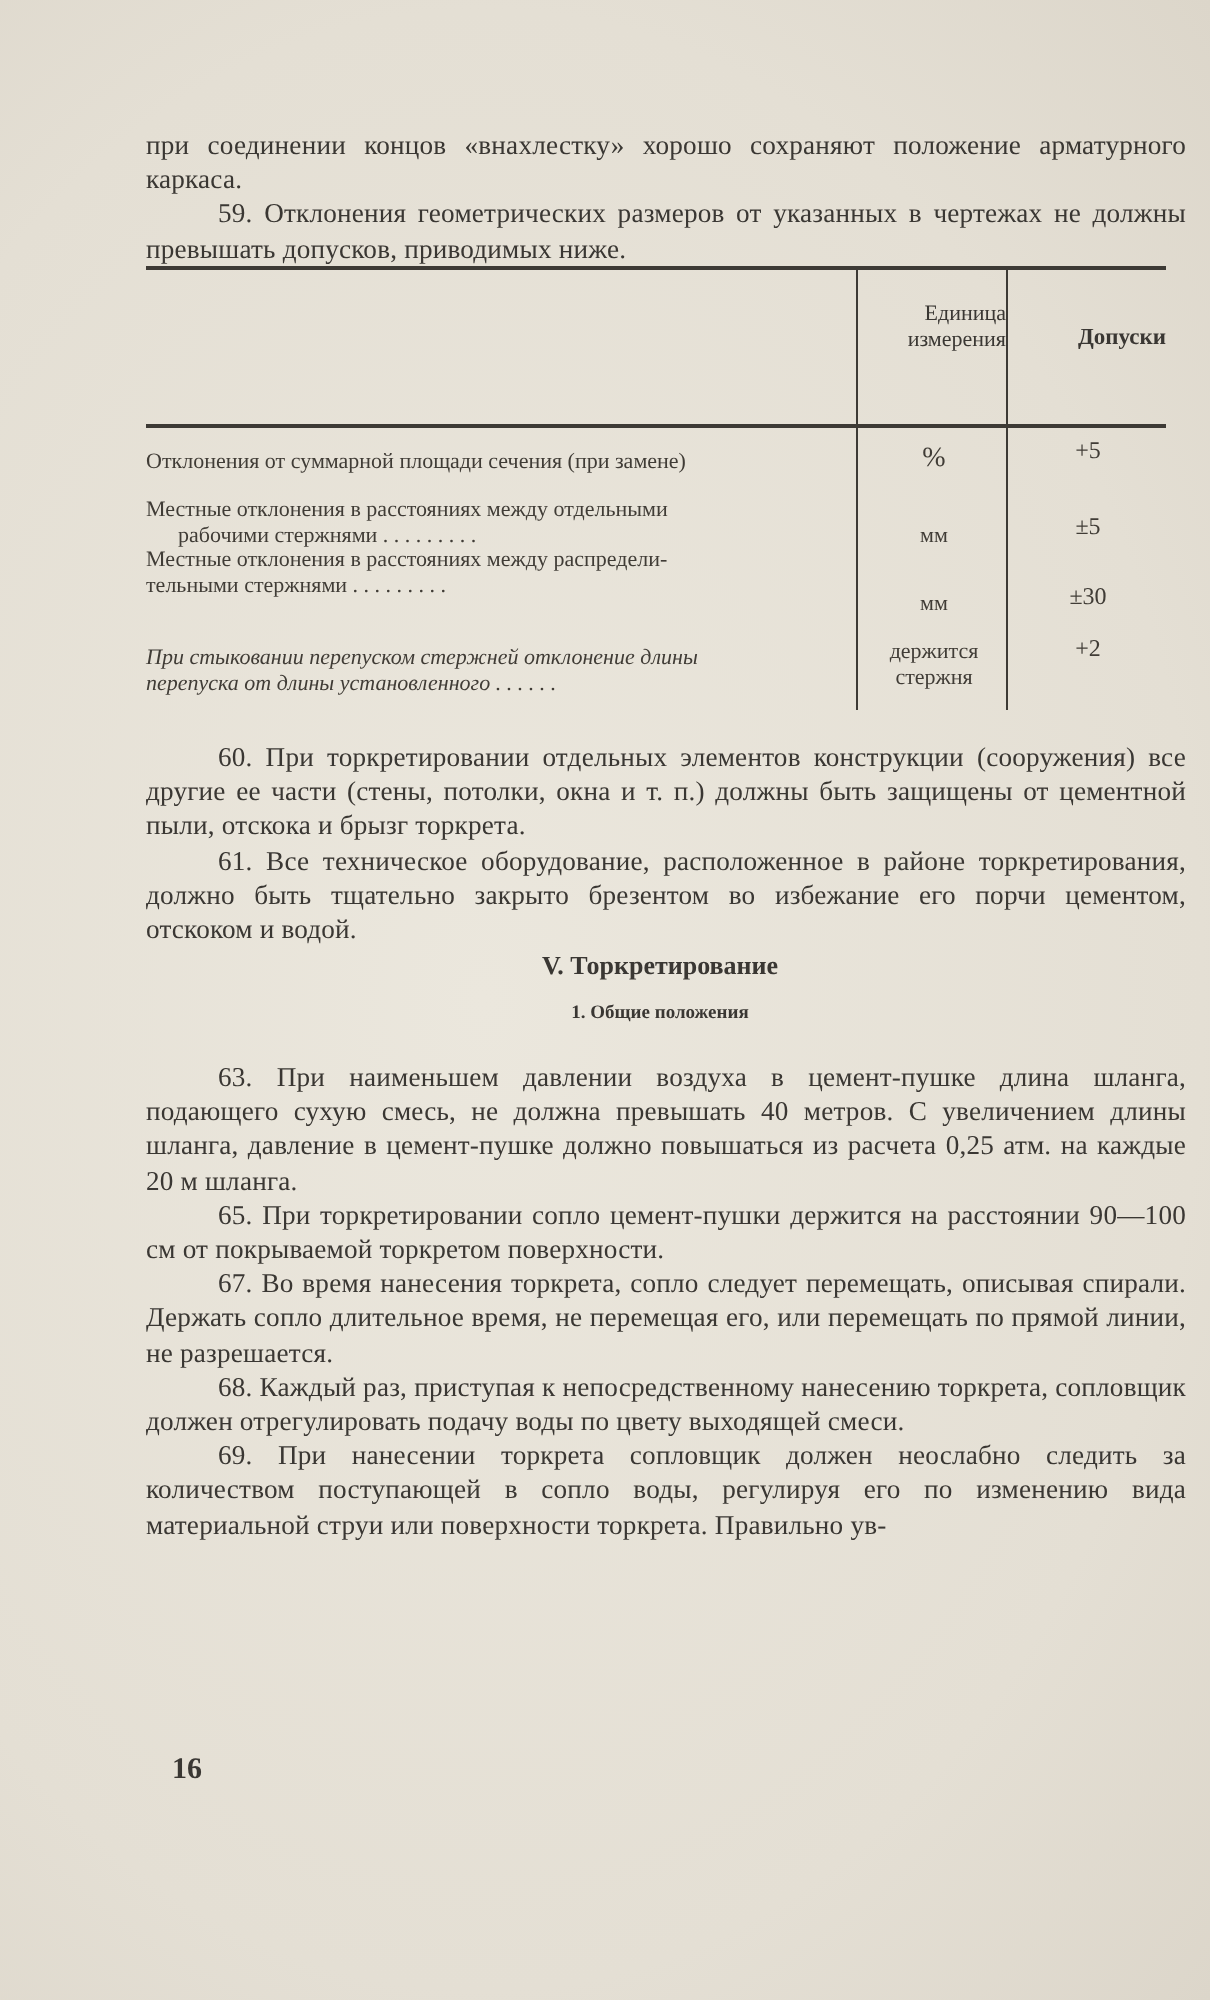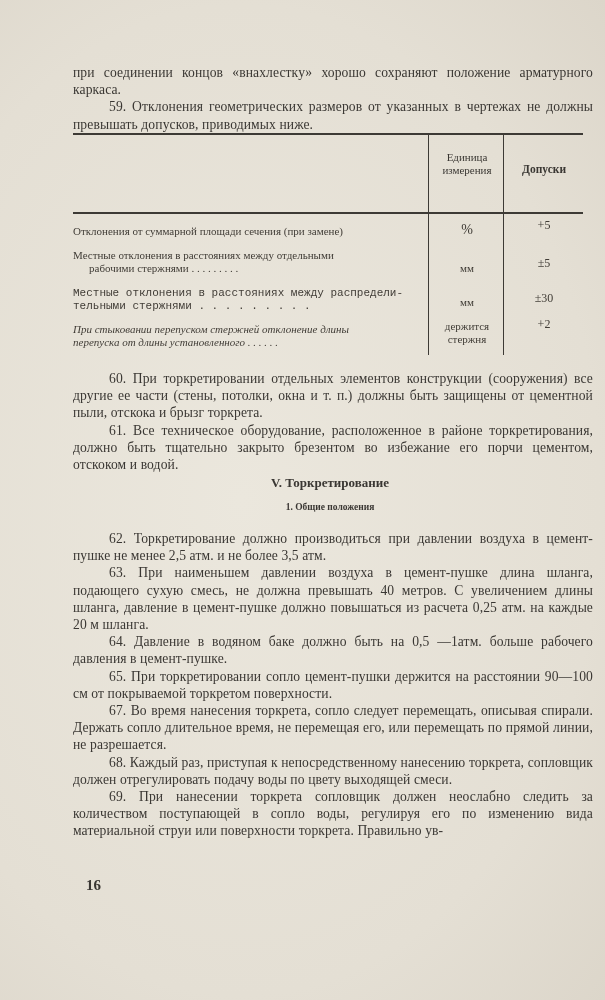--- a/index.html
+++ b/index.html
@@ -20,21 +20,21 @@
     text-align: justify;
     letter-spacing: 0.1px;
   }
   .p { margin: 0; }
   .indent { text-indent: 36px; }
   .table {
     position: absolute; left: 73px; top: 133px; width: 510px; height: 222px;
   }
   .hline { position: absolute; left: 0; height: 1.6px; background: #3d3a35; }
   .vline { position: absolute; width: 1.3px; background: #3d3a35; }
-  .th { position: absolute; font-size: 11px; text-align: center; line-height: 13px; }
+  .th { position: absolute; font-size: 11px; text-align: right; line-height: 13px; }
   .th.bold { font-weight: bold; font-size: 11.5px; }
   .cell { position: absolute; font-size: 11px; line-height: 13px; color: #403c36; }
   .desc { left: 0; width: 345px; }
   .desc .l2 { padding-left: 16px; }
   .unit { left: 358px; width: 72px; text-align: center; }
   .tol { left: 432px; width: 78px; text-align: center; font-size: 12px; }
   .heading { position: absolute; left: 0; width: 605px; text-align: center; font-weight: bold; }
   .h1 { top: 475px; font-size: 13px; left: 60px; width: 540px; }
   .h2 { top: 502px; font-size: 9.5px; left: 60px; width: 540px; }
   .pagenum { position: absolute; left: 86px; top: 877px; font-size: 15px; font-weight: bold; color: #3a3733; }
@@ -64,21 +64,21 @@
     <div class="cell unit" style="top:90px; font-size:14px;">%</div>
     <div class="cell tol" style="top:86px;">+5</div>
 
     <div class="cell desc" style="top:116px;font-family:Liberation Serif, serif;">
       <div>Местные отклонения в расстояниях между отдельными</div>
       <div class="l2">рабочими стержнями . . . . . . . . .</div>
     </div>
     <div class="cell unit" style="top:129px;">мм</div>
     <div class="cell tol" style="top:124px;">±5</div>
 
-    <div class="cell desc" style="top:154px;font-family:Liberation Mono, monospace;">
+    <div class="cell desc" style="top:141px;">
       <div>Местные отклонения в расстояниях между распредели-</div>
       <div>тельными стержнями . . . . . . . . .</div>
     </div>
     <div class="cell unit" style="top:163px;">мм</div>
     <div class="cell tol" style="top:159px;">±30</div>
 
     <div class="cell desc" style="top:190px;font-style:italic;">
       <div>При стыковании перепуском стержней отклонение длины</div>
       <div>перепуска от длины установленного . . . . . .</div>
     </div>
@@ -88,23 +88,21 @@
 
   <div class="txt" style="top:370px;">
     <p class="p indent">60. При торкретировании отдельных элементов конструкции (сооружения) все другие ее части (стены, потолки, окна и т. п.) должны быть защищены от цементной пыли, отскока и брызг торкрета.</p>
     <p class="p indent">61. Все техническое оборудование, расположенное в районе торкретирования, должно быть тщательно закрыто брезентом во избежание его порчи цементом, отскоком и водой.</p>
   </div>
 
   <div class="heading h1">V. Торкретирование</div>
   <div class="heading h2">1. Общие положения</div>
 
   <div class="txt" style="top:530px;">
-    <p class="p indent">62. Торкретирование должно производиться при давлении воздуха в цемент-пушке не менее 2,5 атм. и не более 3,5 атм.</p>
     <p class="p indent">63. При наименьшем давлении воздуха в цемент-пушке длина шланга, подающего сухую смесь, не должна превышать 40 метров. С увеличением длины шланга, давление в цемент-пушке должно повышаться из расчета 0,25 атм. на каждые 20 м шланга.</p>
-    <p class="p indent">64. Давление в водяном баке должно быть на 0,5 —1атм. больше рабочего давления в цемент-пушке.</p>
     <p class="p indent">65. При торкретировании сопло цемент-пушки держится на расстоянии 90—100 см от покрываемой торкретом поверхности.</p>
     <p class="p indent">67. Во время нанесения торкрета, сопло следует перемещать, описывая спирали. Держать сопло длительное время, не перемещая его, или перемещать по прямой линии, не разрешается.</p>
     <p class="p indent">68. Каждый раз, приступая к непосредственному нанесению торкрета, сопловщик должен отрегулировать подачу воды по цвету выходящей смеси.</p>
     <p class="p indent">69. При нанесении торкрета сопловщик должен неослабно следить за количеством поступающей в сопло воды, регулируя его по изменению вида материальной струи или поверхности торкрета. Правильно ув-</p>
   </div>
 
   <div class="pagenum">16</div>
 </div>
 
 </body></html>

